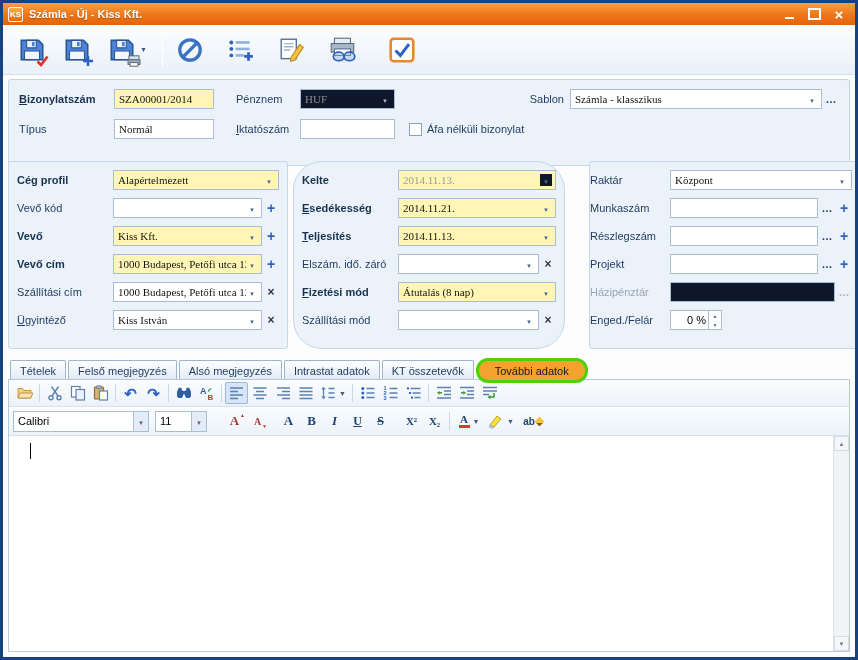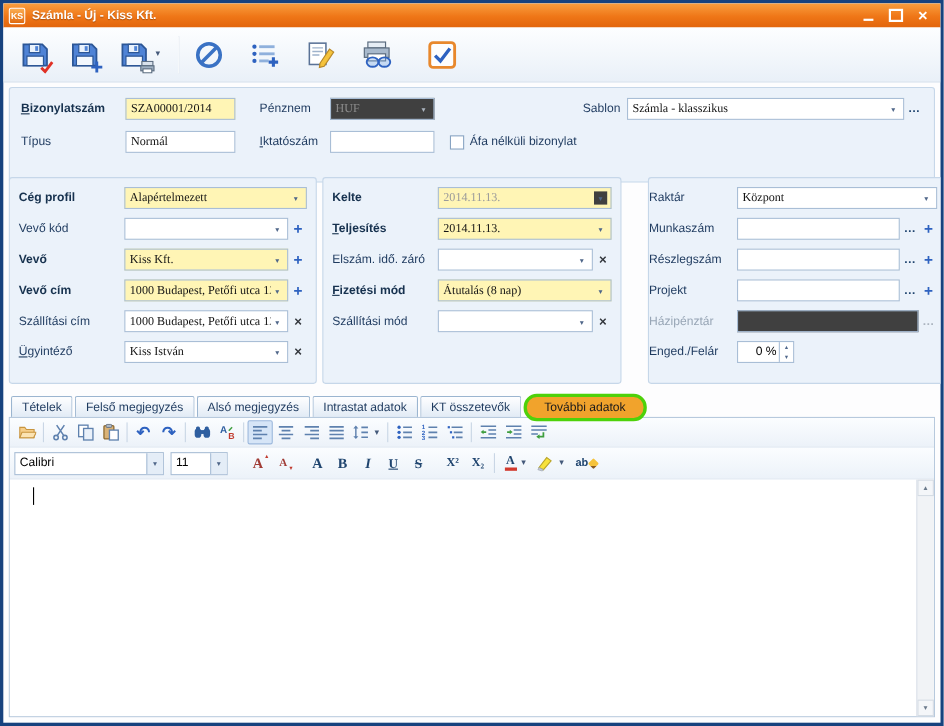--- a/index.html
+++ b/index.html
@@ -28,42 +28,42 @@
 .topform{left:5px;top:76px;width:842px;height:87px;padding:8px 10px;}
 .trow{display:flex;align-items:center;height:22px;margin-bottom:8px;}
 .grow{display:flex;align-items:center;height:22px;margin-bottom:6px;}
 .flabel{font-size:11px;color:#1E3A5F;display:inline-block;white-space:nowrap;}
 .flabel.b{font-weight:bold;color:#17324F;}
 .flabel.gray{color:#98A6B6;}
 .ak::first-letter{text-decoration:underline;}
 .fld{display:flex;align-items:center;height:20px;border:1px solid #A9BED6;background:#fff;font-size:11px;padding:0 3px 0 4px;color:#141414;min-width:0;}
 .fld .val{flex:1;overflow:hidden;white-space:nowrap;font-family:Liberation Serif, serif;}
 .mand{background:#FFF5B5;}
-.dis{background:#404040;}
+.dis{background:#0f172a;}
 .dis .val{color:#8B8B8B;}
 .graytext .val{color:#9B9B9B;}
 .dd{width:12px;text-align:center;flex:none;}
 .dd::before{content:"▼";font-size:6px;color:#4F6689;}
 .dis .dd::before{color:#ABB4BF;}
 .mb{width:16px;height:18px;display:flex;align-items:center;justify-content:center;margin-left:1px;flex:none;}
 .mb.plus::before{content:"+";color:#2E62C0;font-weight:bold;font-size:14px;line-height:1;}
 .mb.close::before{content:"×";color:#33373D;font-weight:bold;font-size:12px;line-height:1;}
 .mb.dots::before{content:"…";color:#20456F;font-weight:bold;font-size:11px;line-height:1;}
 .mb.gray::before{color:#ABB4BF;}
 .cb{width:13px;height:13px;background:#fff;border:1px solid #87A3C2;margin:0 5px 0 14px;flex:none;}
 .spinfield{display:flex;align-items:center;width:52px;height:20px;border:1px solid #A9BED6;background:#fff;font-size:11px;}
 .spinfield .val{flex:1;text-align:right;padding-right:2px;}
 .spin{width:13px;height:18px;display:flex;flex-direction:column;border-left:1px solid #A9BED6;flex:none;}
 .spin span{flex:1;display:flex;align-items:center;justify-content:center;}
 .spin .su::before{content:"▲";font-size:5px;color:#51688C;}
 .spin .sd::before{content:"▼";font-size:5px;color:#51688C;}
 
 
 #gleft{left:5px;top:158px;width:280px;height:188px;padding:7px 8px;}
-#gmid{left:290px;top:158px;width:272px;height:188px;padding:7px 8px;}
+#gmid{left:290px;top:158px;width:272px;height:188px;padding:7px 8px;border-radius:29px;}
 #gright{left:566px;top:158px;width:281px;height:188px;padding:7px 0;margin-left:20px;}
 #gleft .flabel{flex:0 0 96px;}
 #gmid .flabel{flex:0 0 96px;}
 #gright .flabel{flex:0 0 80px;}
 .grow .fld{flex:1;}
 
 
 .tabs{position:absolute;left:7px;top:356px;height:21px;display:flex;align-items:flex-end;gap:2px;}
 .tab{height:20px;padding:0 9px;display:flex;align-items:center;font-size:11px;color:#1E3A5F;background:linear-gradient(#FEFEFF,#E0EAF5);border:1px solid #9BB5D0;border-bottom:none;border-radius:2px 2px 0 0;white-space:nowrap;}
 .tab.hl{background:#F1A32C;border:3px solid #4ED10A;border-radius:12px;height:25px;color:#19191B;position:relative;top:3px;z-index:3;padding:0 16px;}
@@ -287,20 +287,27 @@
 
   <div class="gpanel" id="gmid">
     <div class="grow">
       <span class="flabel b">Kelte</span>
       <div class="fld mand graytext">
           <span class="val">2014.11.13.</span>
           <span class="dd dis"></span>
         </div>
     </div>
     <div class="grow">
+      <span class="flabel b ak">Esedékesség</span>
+      <div class="fld mand">
+          <span class="val">2014.11.21.</span>
+          <span class="dd"></span>
+        </div>
+    </div>
+    <div class="grow">
       <span class="flabel b ak">Teljesítés</span>
       <div class="fld mand">
           <span class="val">2014.11.13.</span>
           <span class="dd"></span>
         </div>
     </div>
     <div class="grow">
       <span class="flabel">Elszám. idő. záró</span>
       <div class="fld">
           <span class="val"></span>

